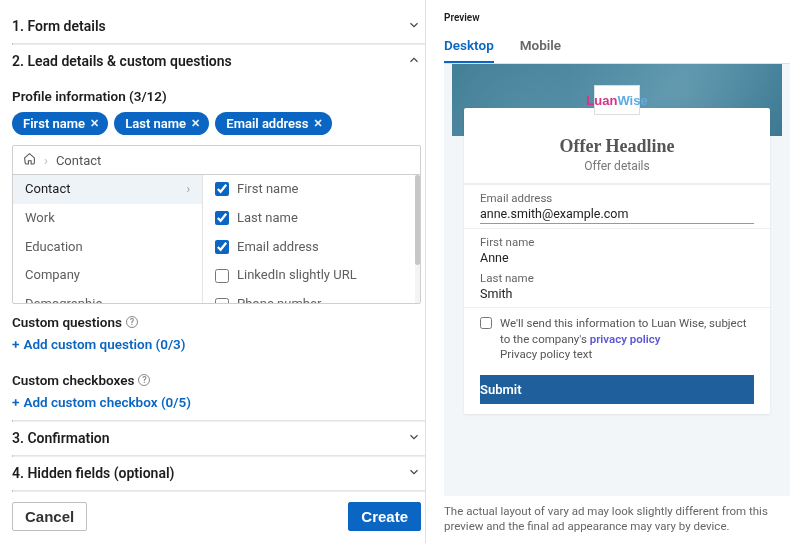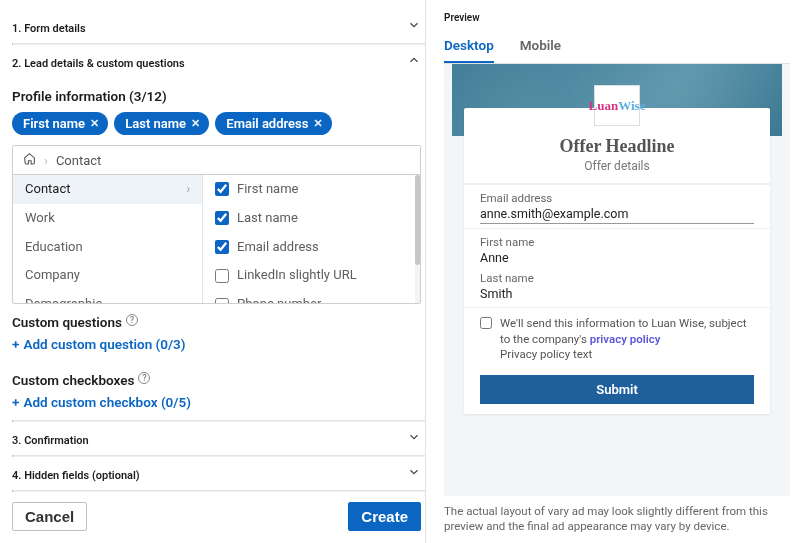--- a/index.html
+++ b/index.html
@@ -24,23 +24,23 @@
     border-left: 1px solid #e0e0e0;
     padding: 12px 10px 8px 18px;
     display: flex;
     flex-direction: column;
   }
 
   
   .acc {
     display: flex;
     justify-content: space-between;
-    align-items: flex-end;
+    align-items: flex-start;
     padding: 8px 4px 8px 0;
-    font-size: 11px;
+    font-size: 14px;
     font-weight: 600;
     cursor: pointer;
   }
   .acc .chev svg { width: 14px; height: 14px; stroke: #444; }
   .divider { border-top: 1px solid #e4e4e4; margin: 0; }
 
   .section-pad { padding: 0 4px 0 0; }
 
   .subhead {
     font-size: 13.5px;
@@ -123,21 +123,21 @@
     display: inline-flex;
     align-items: center;
     gap: 4px;
     margin: 2px 0 10px;
     cursor: pointer;
   }
   .subhead-sm {
     font-size: 13.5px;
     font-weight: 600;
     margin: 10px 0 4px;
-    display: flex; gap:4px;
+    display: flex; align-items:center; gap:4px;
   }
   .qmark {
     display:inline-flex; width:12px;height:12px;border:1px solid #888; border-radius:50%;
     font-size:9px; align-items:center; justify-content:center; color:#888;
   }
 
   
   .footer {
     margin-top: auto;
     display: flex;
@@ -193,44 +193,44 @@
   }
   .card {
     background:#fff;
     margin: -28px 12px 0;
     border-radius: 2px;
     padding: 0 0 10px;
     box-shadow: 0 1px 3px rgba(0,0,0,.08);
     position:relative;
   }
   .avatar {
-    width:46px;height:41px;background:#fff;border:1px solid #ddd;
+    width:46px;height:30px;background:#fff;border:1px solid #ddd;
     position:absolute; top:-23px; left:50%; transform:translateX(-50%);
     display:flex;align-items:center;justify-content:center;
-    font-family: Liberation Serif, serif; font-size:13px; line-height:1;
+    font-family: Liberation Sans, sans-serif; font-size:13px; line-height:1;
     color:#d63384; font-weight:700;
   }
   .avatar span:last-child{ color:#5dade2; }
   .card-head { text-align:center; padding: 28px 16px 10px; border-bottom:1px solid #eee;}
   .offer-h { font-size:18px; color:#555; font-weight:700; font-family: Georgia, serif;}
   .offer-d { font-size:12px; color:#777; margin-top:2px;}
   .field-block { border-top:1px solid #eee; padding:6px 16px 4px;}
   .field-block:first-of-type{border-top:none;}
   .flabel { font-size:11.5px; color:#666; }
   .fval { font-size:12.5px; color:#222; padding:1px 0 2px; }
   .fval-input { border-bottom:1px solid #999; padding-bottom:2px;}
   .consent {
     display:flex; gap:8px; padding:8px 16px 8px; font-size:11.5px; color:#555; line-height:1.35;
     border-top:1px solid #eee;
   }
   .consent input{ margin-top:1px; width:12px;height:12px;}
   .consent a { color:#5b57d6; text-decoration:none; font-weight:600;}
   .submit {
     margin: 4px 16px 0;
-    background:#1f5f9c; color:#fff; text-align:center;
+    background:#1f5f9c; color:#fff; 
     padding:7px 0; font-size:13px; font-weight:600; border-radius:0;
     cursor:pointer;
   }
   .note {
     font-size: 11.5px; color:#666; line-height:1.35; margin-top:8px;
   }
 </style>
 </head>
 <body>
 

